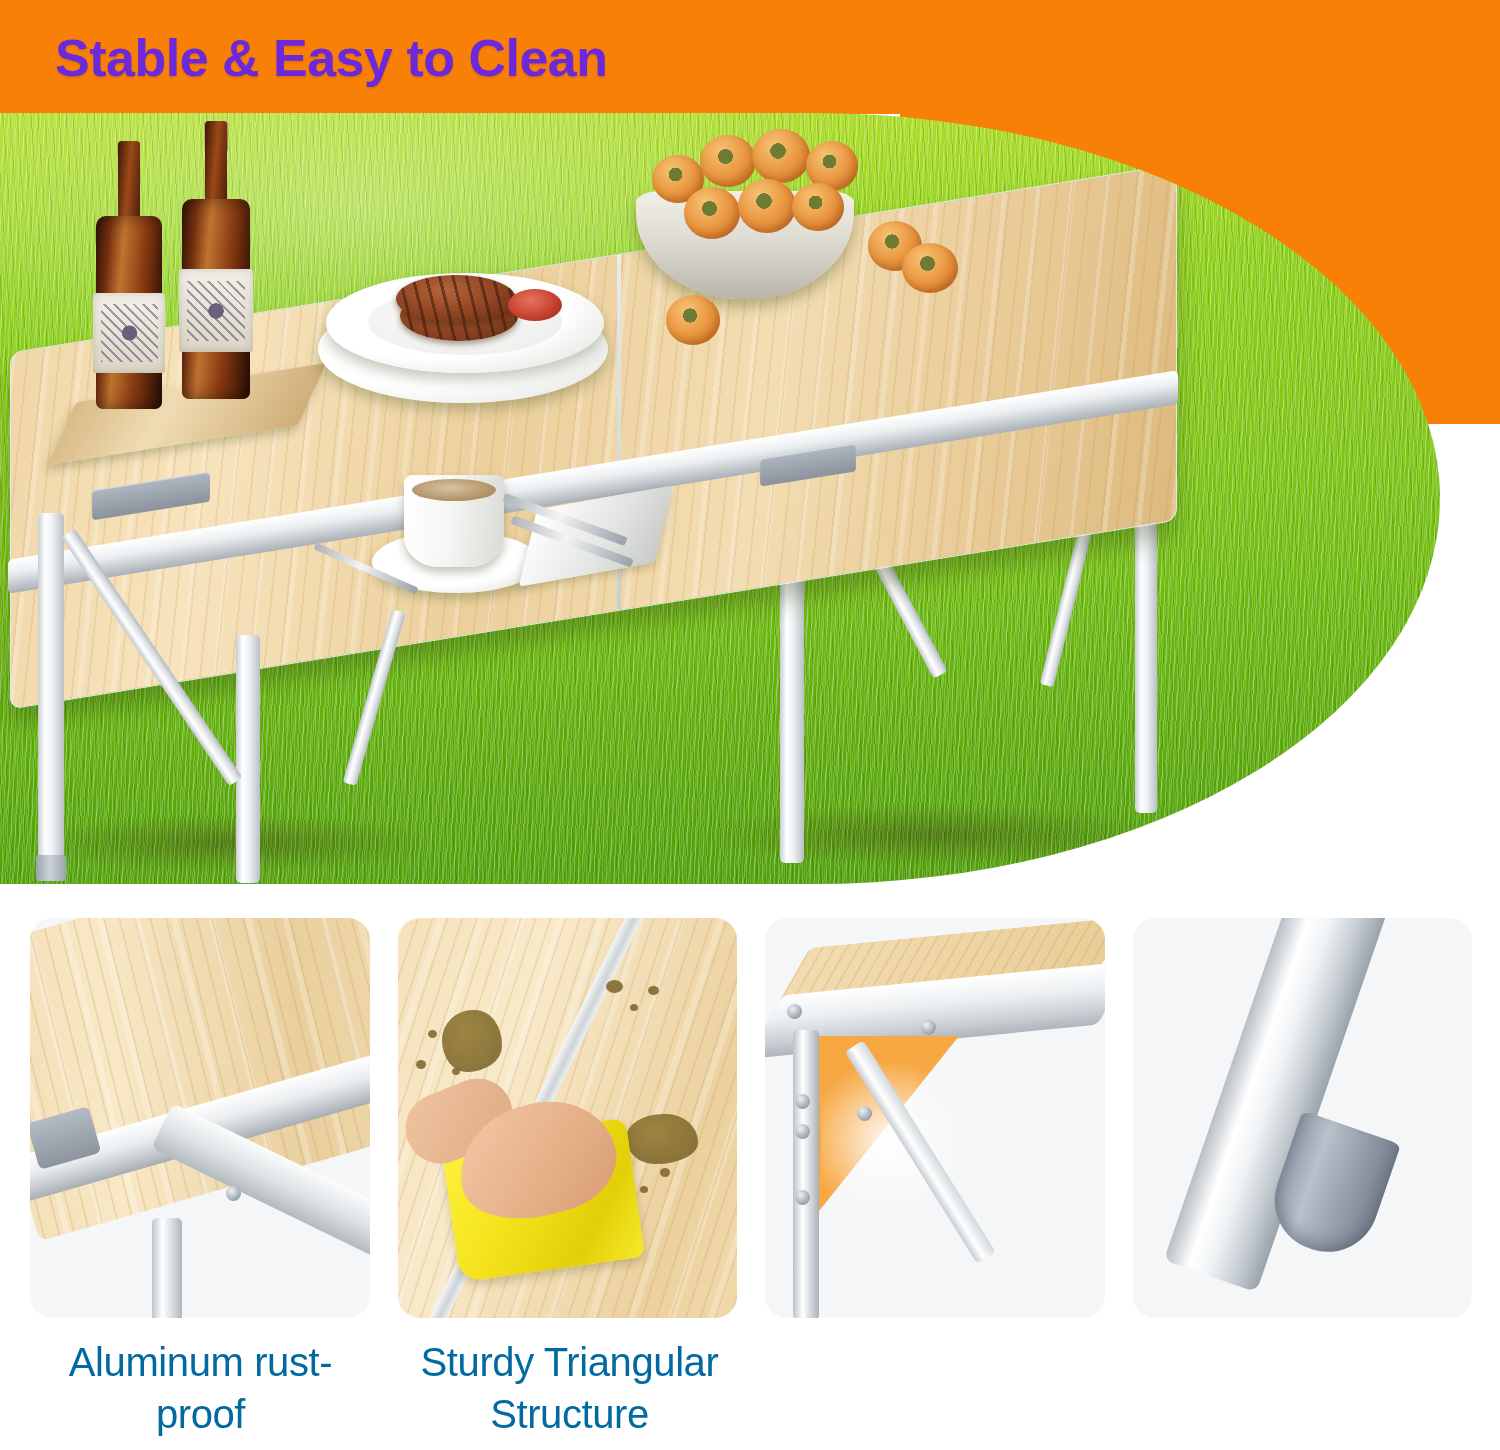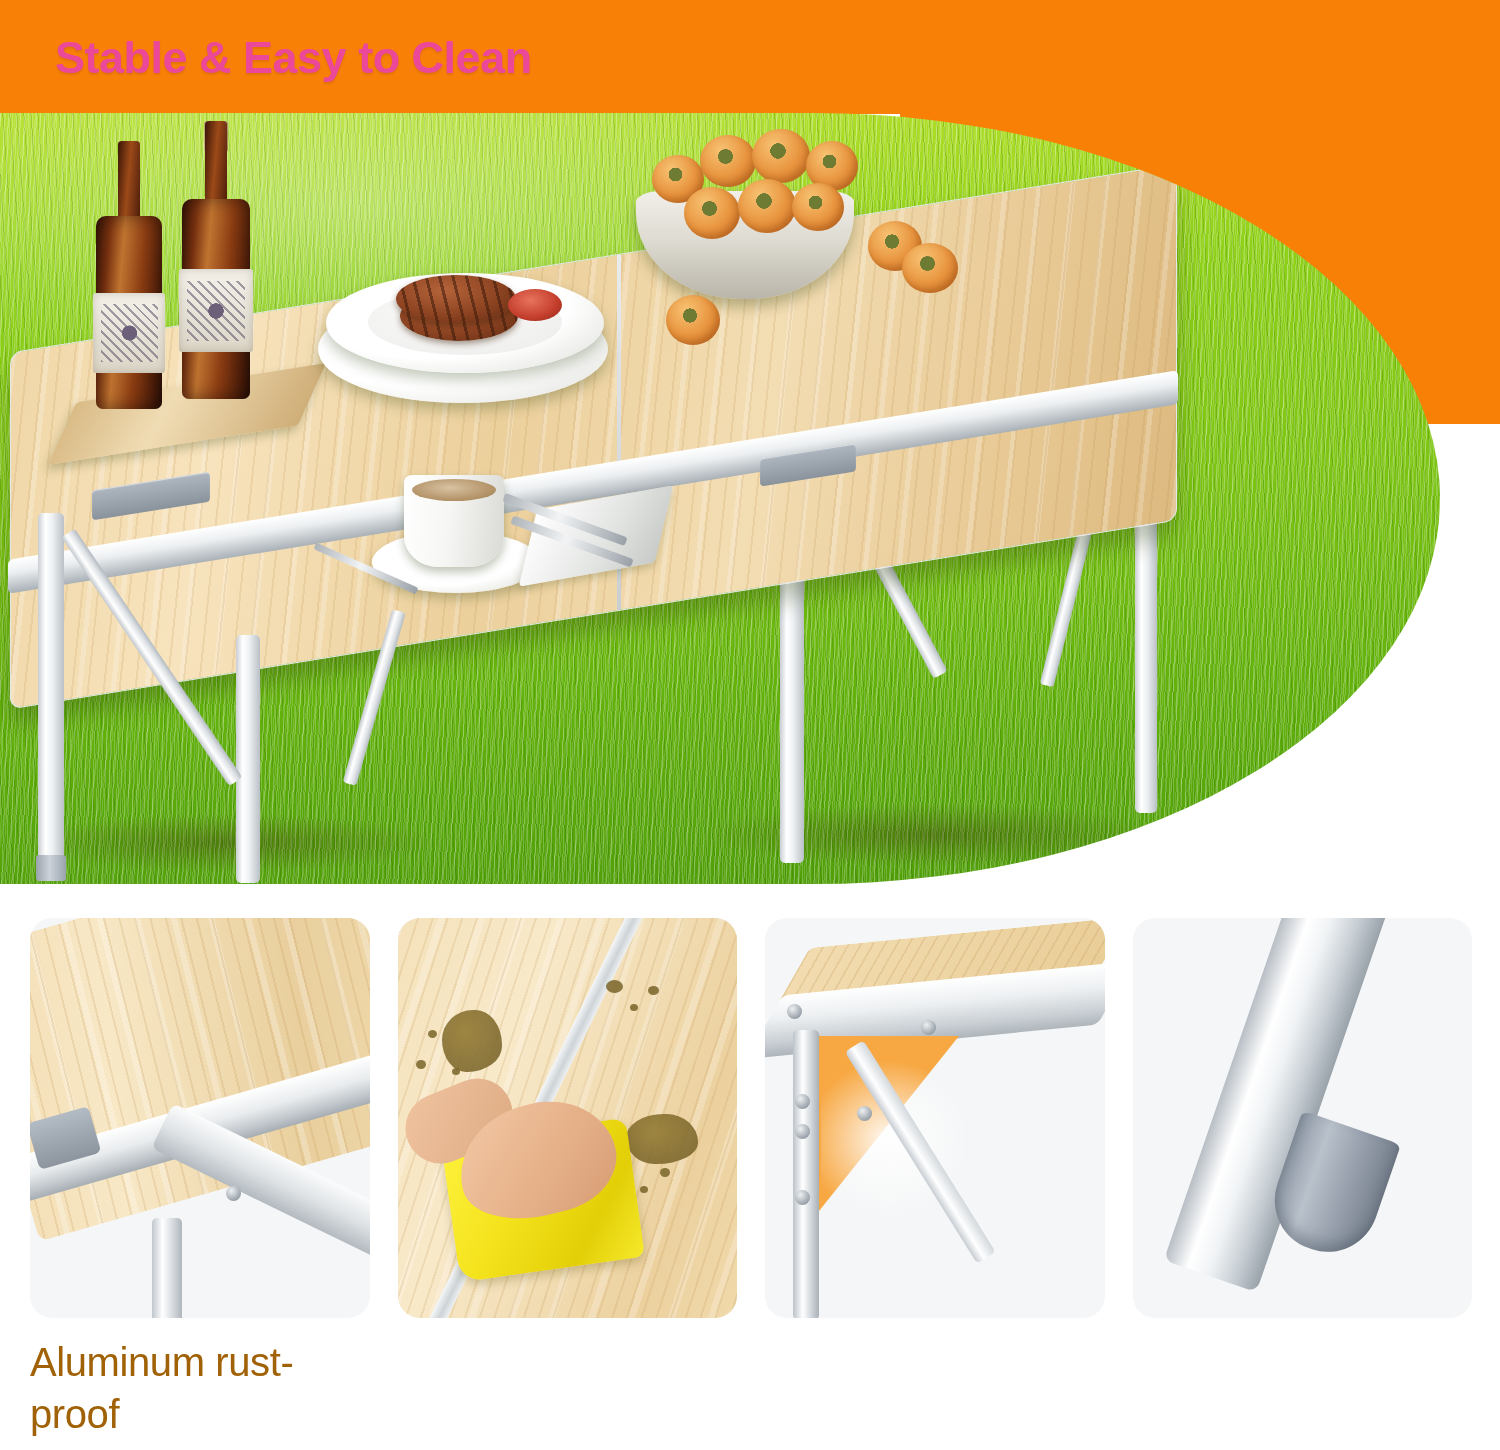--- a/index.html
+++ b/index.html
@@ -35,23 +35,23 @@
   #banner-right-fill {
     position: absolute;
     left: 900px; top: 0;
     width: 600px;
     height: 424px;
     background: #F98006;
   }
   #banner-title {
     position: absolute;
     left: 55px; top: 18px;
-    font-size: 45px;
+    font-size: 52px;
     font-weight: bold;
-    color: #ec4899;
+    color: #6d28d9;
     letter-spacing: -0.5px;
     line-height: 80px;
     white-space: nowrap;
     text-shadow: 0 2px 2px rgba(120,60,0,0.18);
   }
 
   
   #hero-photo {
     position: absolute;
     left: 0; top: 113px;
@@ -424,24 +424,24 @@
   
   #captions {
     position: absolute;
     left: 30px; top: 1336px;
     width: 1442px;
     display: flex;
     gap: 28px;
   }
   .caption {
     width: 341px;
-    text-align: left;
+    text-align: center;
     font-size: 40px;
     line-height: 52px;
-    color: #a16207;
+    color: #0369a1;
     font-weight: normal;
     letter-spacing: -0.4px;
   }
 </style>
 </head>
 <body>
 
 <div id="hero-zone">
 
   <div id="banner-bg"></div>
@@ -581,13 +581,14 @@
     <div class="card-canvas">
       <div class="c4-leg"></div>
       <div class="c4-cap"></div>
     </div>
   </div>
 
 </div>
 
 <div id="captions">
   <div class="caption">Aluminum rust-proof</div>
+  <div class="caption">Sturdy Triangular Structure</div>
 </div>
 
 </body></html>

